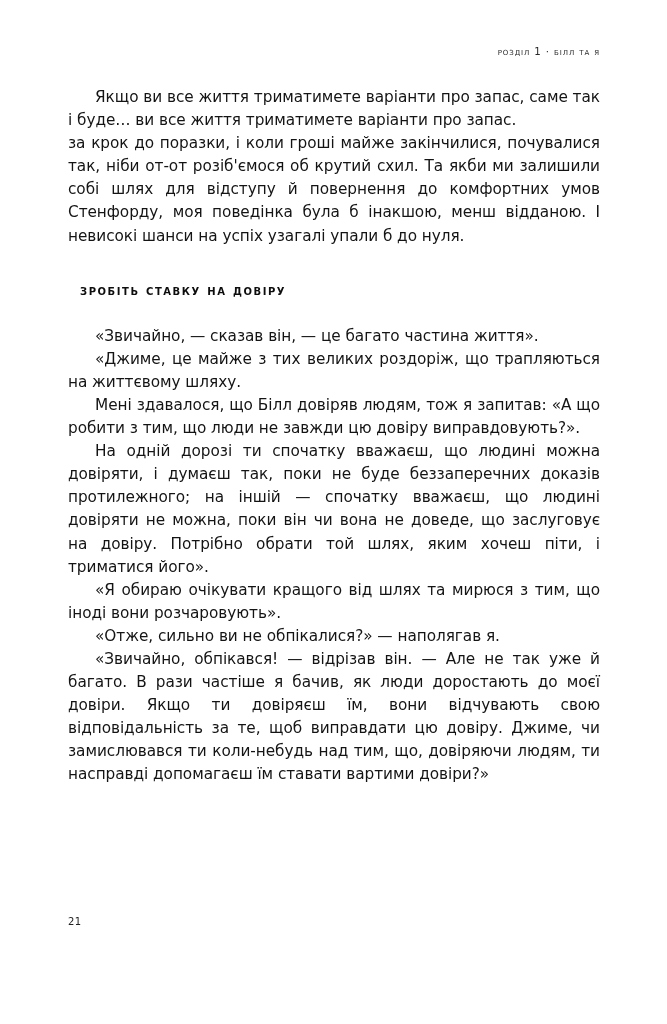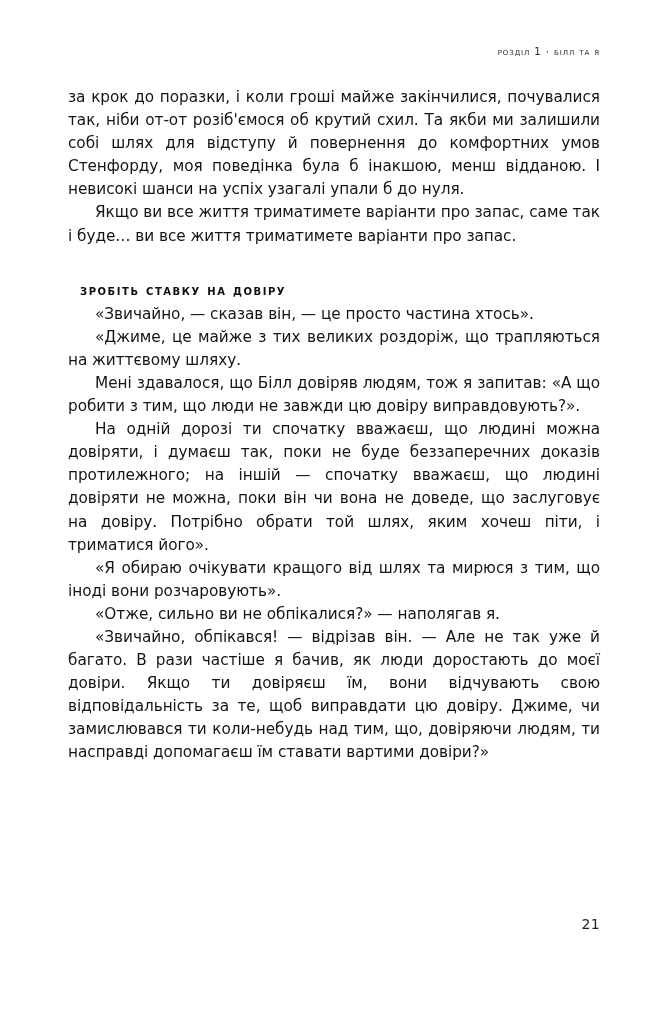--- a/index.html
+++ b/index.html
@@ -77,54 +77,54 @@
     font-weight: 700;
     letter-spacing: 1.55px;
     color: #0d0d0d;
     text-transform: lowercase;
     font-variant: small-caps;
     white-space: nowrap;
     text-indent: 12px;
   }
   .heading-wrap {
     margin-top: 34px;
-    margin-bottom: 5px;
+    margin-bottom: 27px;
   }
 
   
   .folio {
     position: absolute;
     left: 68px;
     top: 916px;
     width: 532px;
-    text-align: right;
-    font-size: 14px;
+    text-align: left;
+    font-size: 10px;
     color: #222222;
     letter-spacing: 0.3px;
   }
 </style>
 </head>
 <body>
 
 <div class="page">
 
   <div class="running-head">
     <span class="rh-inner">Розділ 1 · Білл та я</span>
   </div>
 
   <div class="column">
 
+    <p class="body indent">Якщо ви все життя триматимете варіанти про запас, саме так і буде… ви все життя триматимете варіанти про запас.</p>
     <p class="body noindent">за крок до поразки, і коли гроші майже закінчилися, почувалися так, ніби от-от розіб'ємося об крутий схил. Та якби ми залишили собі шлях для відступу й повернення до комфортних умов Стенфорду, моя поведінка була б інакшою, менш відданою. І невисокі шанси на успіх узагалі упали б до нуля.</p>
-    <p class="body indent">Якщо ви все життя триматимете варіанти про запас, саме так і буде… ви все життя триматимете варіанти про запас.</p>
 
     <div class="heading-wrap">
       <h2 class="section-heading">Зробіть ставку на довіру</h2>
     </div>
 
-    <p class="body indent">«Звичайно, — сказав він, — це просто частина хтось».</p>
+    <p class="body indent">«Звичайно, — сказав він, — це багато частина життя».</p>
     <p class="body indent">«Джиме, це майже з тих великих роздоріж, що трапляються на життєвому шляху.</p>
     <p class="body indent">Мені здавалося, що Білл довіряв людям, тож я запитав: «А що робити з тим, що люди не завжди цю довіру виправдовують?».</p>
     <p class="body indent">На одній дорозі ти спочатку вважаєш, що людині можна довіряти, і думаєш так, поки не буде беззаперечних доказів протилежного; на іншій — спочатку вважаєш, що людині довіряти не можна, поки він чи вона не доведе, що заслуговує на довіру. Потрібно обрати той шлях, яким хочеш піти, і триматися його».</p>
     <p class="body indent">«Я обираю очікувати кращого від шлях та мирюся з тим, що іноді вони розчаровують».</p>
     <p class="body indent">«Отже, сильно ви не обпікалися?» — наполягав я.</p>
     <p class="body indent">«Звичайно, обпікався! — відрізав він. — Але не так уже й багато. В рази частіше я бачив, як люди доростають до моєї довіри. Якщо ти довіряєш їм, вони відчувають свою відповідальність за те, щоб виправдати цю довіру. Джиме, чи замислювався ти коли-небудь над тим, що, довіряючи людям, ти насправді допомагаєш їм ставати вартими довіри?»</p>
 
   </div>
 
   <div class="folio">21</div>

